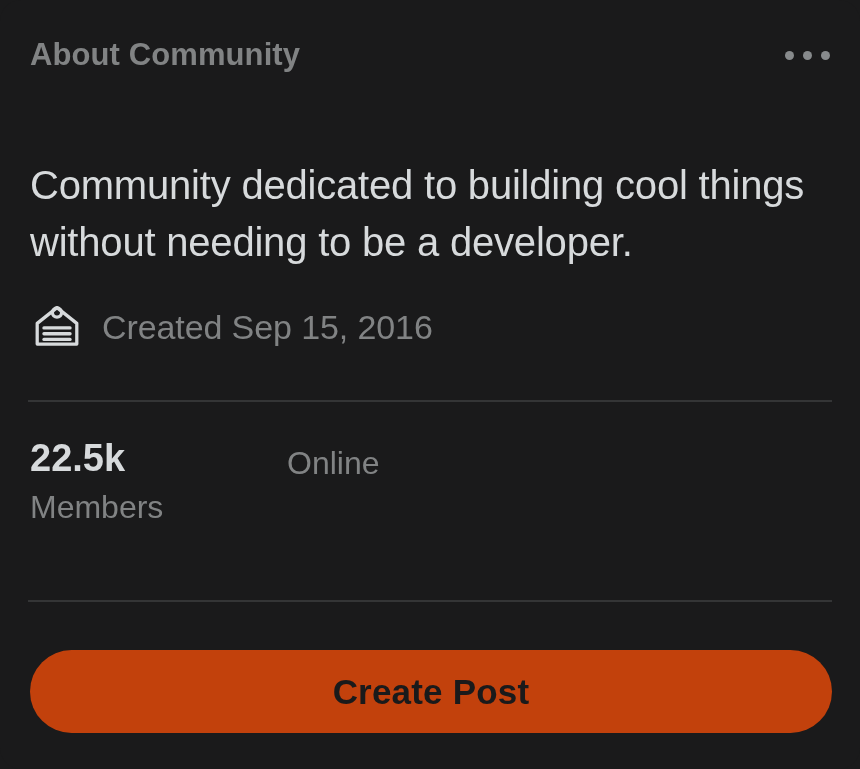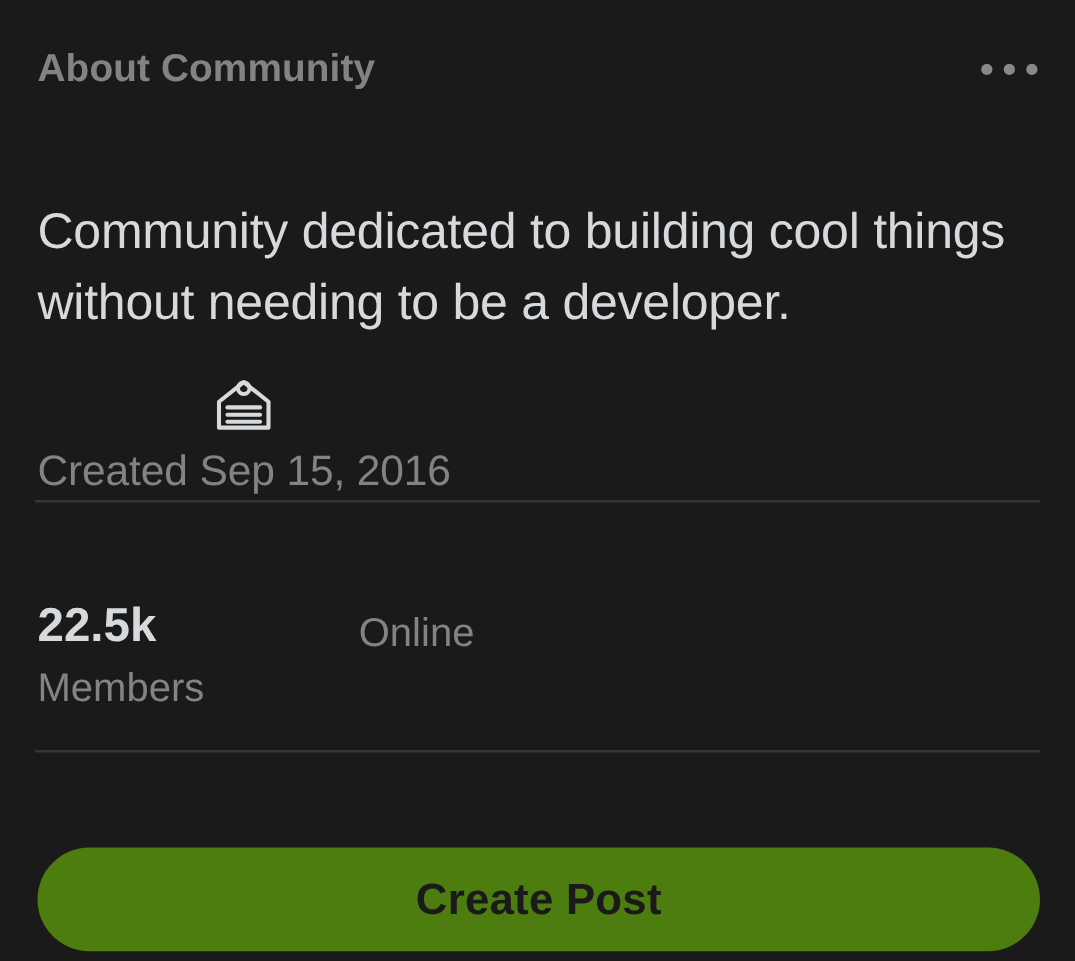--- a/index.html
+++ b/index.html
@@ -70,23 +70,22 @@
     letter-spacing: -0.2px;
   }
 
   
   .created-row {
     position: absolute;
     left: 30px;
     top: 298px;
     display: flex;
     align-items: center;
-    gap: 6px;
+    gap: 18px;
     height: 58px;
-    flex-direction: column;
   }
   .cake-icon {
     width: 54px;
     height: 54px;
     display: block;
     flex: 0 0 auto;
   }
   .created-text {
     font-size: 34px;
     color: #818384;
@@ -103,21 +102,21 @@
     background: #343536;
   }
   .divider-1 { top: 400px; }
   .divider-2 { top: 600px; }
 
   
   .stats {
     position: absolute;
     left: 30px;
     right: 28px;
-    top: 479px;
+    top: 436px;
     height: 108px;
     text-decoration: underline;
   }
   .stat {
     position: absolute;
     top: 0;
   }
   .stat-members { left: 0px; }
   .stat-online  { left: 257px; }
   .stat-rank    { left: 467px; }
@@ -150,29 +149,28 @@
 
   
   .create-post-btn {
     position: absolute;
     left: 30px;
     top: 650px;
     width: 802px;
     height: 83px;
     border: none;
     border-radius: 9999px;
-    background: #4d7c0f;
+    background: #c2410c;
     color: #1a1a1b;
     font-family: "Liberation Sans", sans-serif;
     font-size: 35px;
     font-weight: bold;
     letter-spacing: 0.2px;
     cursor: pointer;
     padding: 0;
-    margin-top: 28px;
   }
 </style>
 </head>
 <body>
 
 <div class="card">
 
   <div class="card-header">
     <div class="card-title">About Community</div>
     <div class="kebab-menu">

